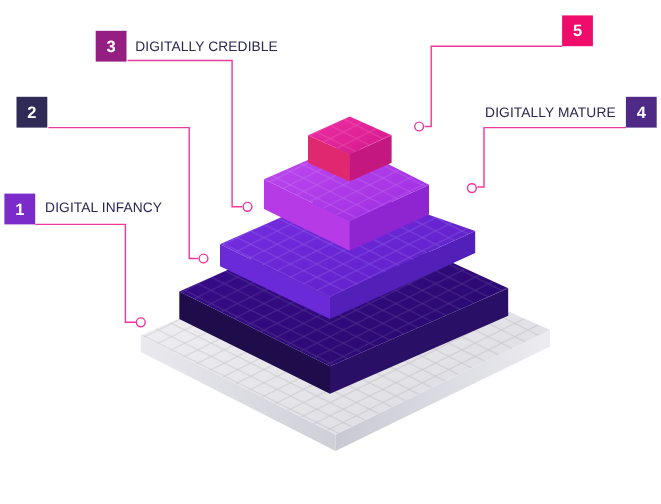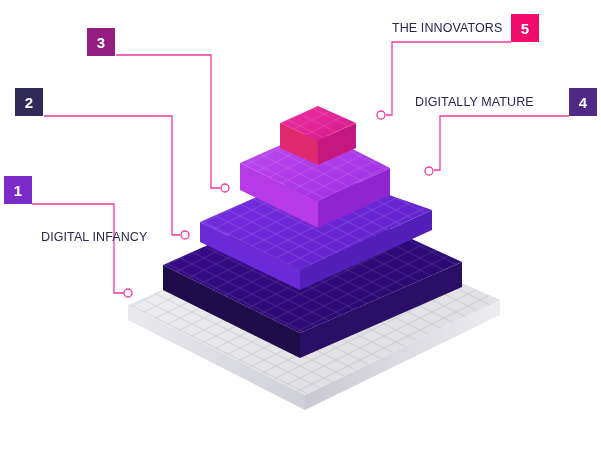--- a/index.html
+++ b/index.html
@@ -100,25 +100,25 @@
 
       <polyline points="511,42 392,42 392,115 386,115"></polyline>
       <circle cx="381" cy="115" r="4" fill="#fff"></circle>
 
       <polyline points="569,116 440,116 440,170 434,170"></polyline>
       <circle cx="429" cy="171" r="4" fill="#fff"></circle>
     </g>
   </svg>
 
   <div class="badge" style="left:4px;top:176px;background:#7a2bc9;">1</div>
-  <div class="lbl" style="left:41px;top:182px;margin-top:48px;">DIGITAL INFANCY</div>
+  <div class="lbl" style="left:41px;top:182px;">DIGITAL INFANCY</div>
 
   <div class="badge" style="left:15px;top:88px;background:#2f2a56;">2</div>
 
   <div class="badge" style="left:87px;top:28px;background:#951e82;">3</div>
+  <div class="lbl" style="left:123px;top:35px;">DIGITALLY CREDIBLE</div>
 
-  <div class="lbl" style="left:392px;top:21px;">THE INNOVATORS</div>
   <div class="badge" style="left:511px;top:14px;background:#f00c6a;">5</div>
 
-  <div class="lbl" style="left:415px;top:95px;">DIGITALLY MATURE</div>
+  <div class="lbl" style="left:441px;top:95px;">DIGITALLY MATURE</div>
   <div class="badge" style="left:569px;top:88px;background:#4e2a86;">4</div>
 
 </div>
 
 </body></html>

